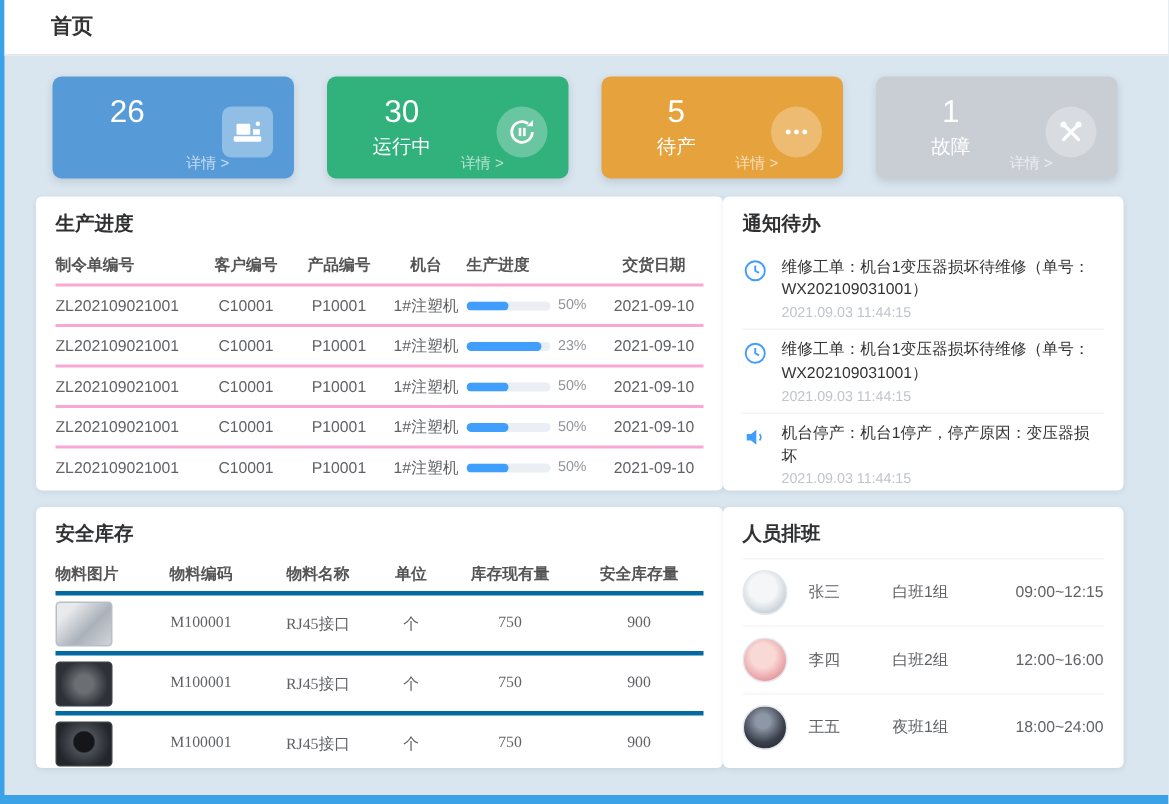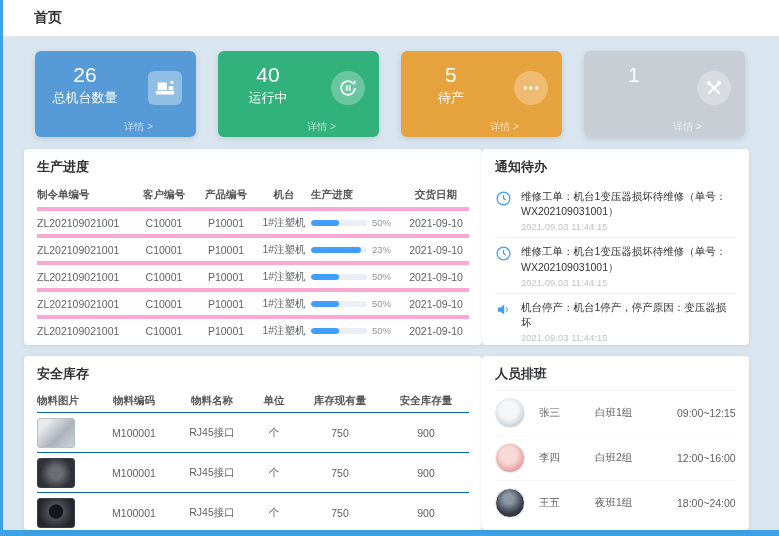--- a/index.html
+++ b/index.html
@@ -25,21 +25,21 @@
   }
   .topbar .title { font-size: 14px; font-weight: 700; color: #333; margin-left: 15px; }
 
   
   .cards-row {
     display: flex; gap: 22px;
     padding: 14px 34px 12px 32px;
     flex: 0 0 auto;
   }
   .card {
-    flex: 1; height: 86px; border-radius: 6px;
+    flex: 1; height: 68px; border-radius: 6px;
     color: #fff; position: relative;
     box-shadow: 0 2px 6px rgba(0,0,0,.12);
     cursor: pointer;
   }
   .card.c0 { background: #569bd7; }
   .card.c1 { background: #31b17c; }
   .card.c2 { background: #e6a23c; }
   .card.c3 { background: #c9ced4; }
   .card .num {
     position: absolute; top: 12px; left: 0; width: 62%;
@@ -81,21 +81,21 @@
   }
 
   
   .ptable .thead, .ptable .trow {
     display: grid;
     grid-template-columns: 96px 62px 62px 54px 92px 66px;
     align-items: center;
   }
   .ptable .thead { height: 24px; }
   .ptable .thead > div { font-size: 10.5px; color: #555; font-weight: 700; }
-  .ptable .trow { height: 27px; border-top: 4px solid #f9a8d4; }
+  .ptable .trow { height: 27px; border-top: 2px solid #f9a8d4; }
   .ptable .trow > div { font-size: 10.5px; color: #606266; }
   .ptable .tc { text-align: center; }
   .progress-cell { display: flex; align-items: center; gap: 5px; }
   .bar {
     width: 56px; height: 6px; border-radius: 3px;
     background: #ebeef5; overflow: hidden;
   }
   .bar .fill { height: 100%; background: #409eff; border-radius: 3px; }
   .pct { font-size: 9.5px; color: #909399; }
 
@@ -110,21 +110,21 @@
   .notice-time { font-size: 9.5px; color: #c0c4cc; margin-top: 2px; }
 
   
   .stable .thead, .stable .trow {
     display: grid;
     grid-template-columns: 58px 78px 78px 46px 86px 86px;
     align-items: center;
   }
   .stable .thead { height: 22px; }
   .stable .thead > div { font-size: 10.5px; color: #555; font-weight: 700; }
-  .stable .trow { height: 40px; border-top: 1px solid #0369a1; }
+  .stable .trow { height: 40px; border-top: 3px solid #0369a1; font-family: Liberation Serif, serif; }
   .stable .trow > div { font-size: 10.5px; color: #606266; }
   .stable .tc { text-align: center; }
   .thumb { width: 38px; height: 30px; border-radius: 3px; }
   .thumb.t0 { background: linear-gradient(135deg,#e8eaec 20%,#aab2ba 60%,#cfd4d9); border:1px solid #b7bec5; }
   .thumb.t1 { background: radial-gradient(circle at 50% 50%, #6b6f74 25%, #2e3238 70%); border:1px solid #3a3e44; }
   .thumb.t2 { background: radial-gradient(circle at 50% 45%, #14161a 28%, #4a4f55 32%, #23262b 75%); border:1px solid #3a3e44; }
 
   
   .staff-row {
     display: grid;
@@ -146,34 +146,33 @@
 <div class="frame">
 
   <div class="topbar">
     <span class="title">首页</span>
   </div>
 
   <div class="cards-row">
 
     <div class="card c0">
       <div class="num">26</div>
-      <div class="lbl">总机台数量</div>
       <div class="ic">
         <svg viewBox="0 0 24 24" width="22" height="22">
           <rect x="2" y="15" width="20" height="4" rx="1" fill="#fff"></rect>
           <rect x="4" y="6" width="10" height="8" rx="1" fill="#fff"></rect>
           <rect x="16" y="10" width="5" height="4" fill="#fff"></rect>
           <circle cx="19.5" cy="6" r="1.6" fill="#fff"></circle>
         </svg>
       </div>
       <div class="more">详情 &gt;</div>
     </div>
 
     <div class="card c1">
-      <div class="num">40</div>
+      <div class="num">30</div>
       <div class="lbl">运行中</div>
       <div class="ic">
         <svg viewBox="0 0 24 24" width="22" height="22">
           <path d="M19.5 12a7.5 7.5 0 1 1-3.1-6.1" stroke="#fff" stroke-width="2" fill="none"></path>
           <path d="M20 3.2v4.6h-4.6z" fill="#fff"></path>
           <rect x="9.6" y="9" width="1.9" height="6" fill="#fff"></rect>
           <rect x="12.8" y="9" width="1.9" height="6" fill="#fff"></rect>
         </svg>
       </div>
       <div class="more">详情 &gt;</div>
@@ -187,20 +186,21 @@
           <circle cx="6" cy="12" r="1.8" fill="#fff"></circle>
           <circle cx="12" cy="12" r="1.8" fill="#fff"></circle>
           <circle cx="18" cy="12" r="1.8" fill="#fff"></circle>
         </svg>
       </div>
       <div class="more">详情 &gt;</div>
     </div>
 
     <div class="card c3">
       <div class="num">1</div>
+      <div class="lbl">故障</div>
       <div class="ic">
         <svg viewBox="0 0 24 24" width="22" height="22">
           <g stroke="#fff" stroke-width="2.4" stroke-linecap="round">
             <path d="M6.5 6.5 L17.5 17.5"></path>
             <path d="M17.5 6.5 L6.5 17.5"></path>
           </g>
           <circle cx="6.5" cy="6.5" r="2.2" fill="#fff"></circle>
           <circle cx="17.5" cy="6.5" r="2.2" fill="#fff"></circle>
         </svg>
       </div>

